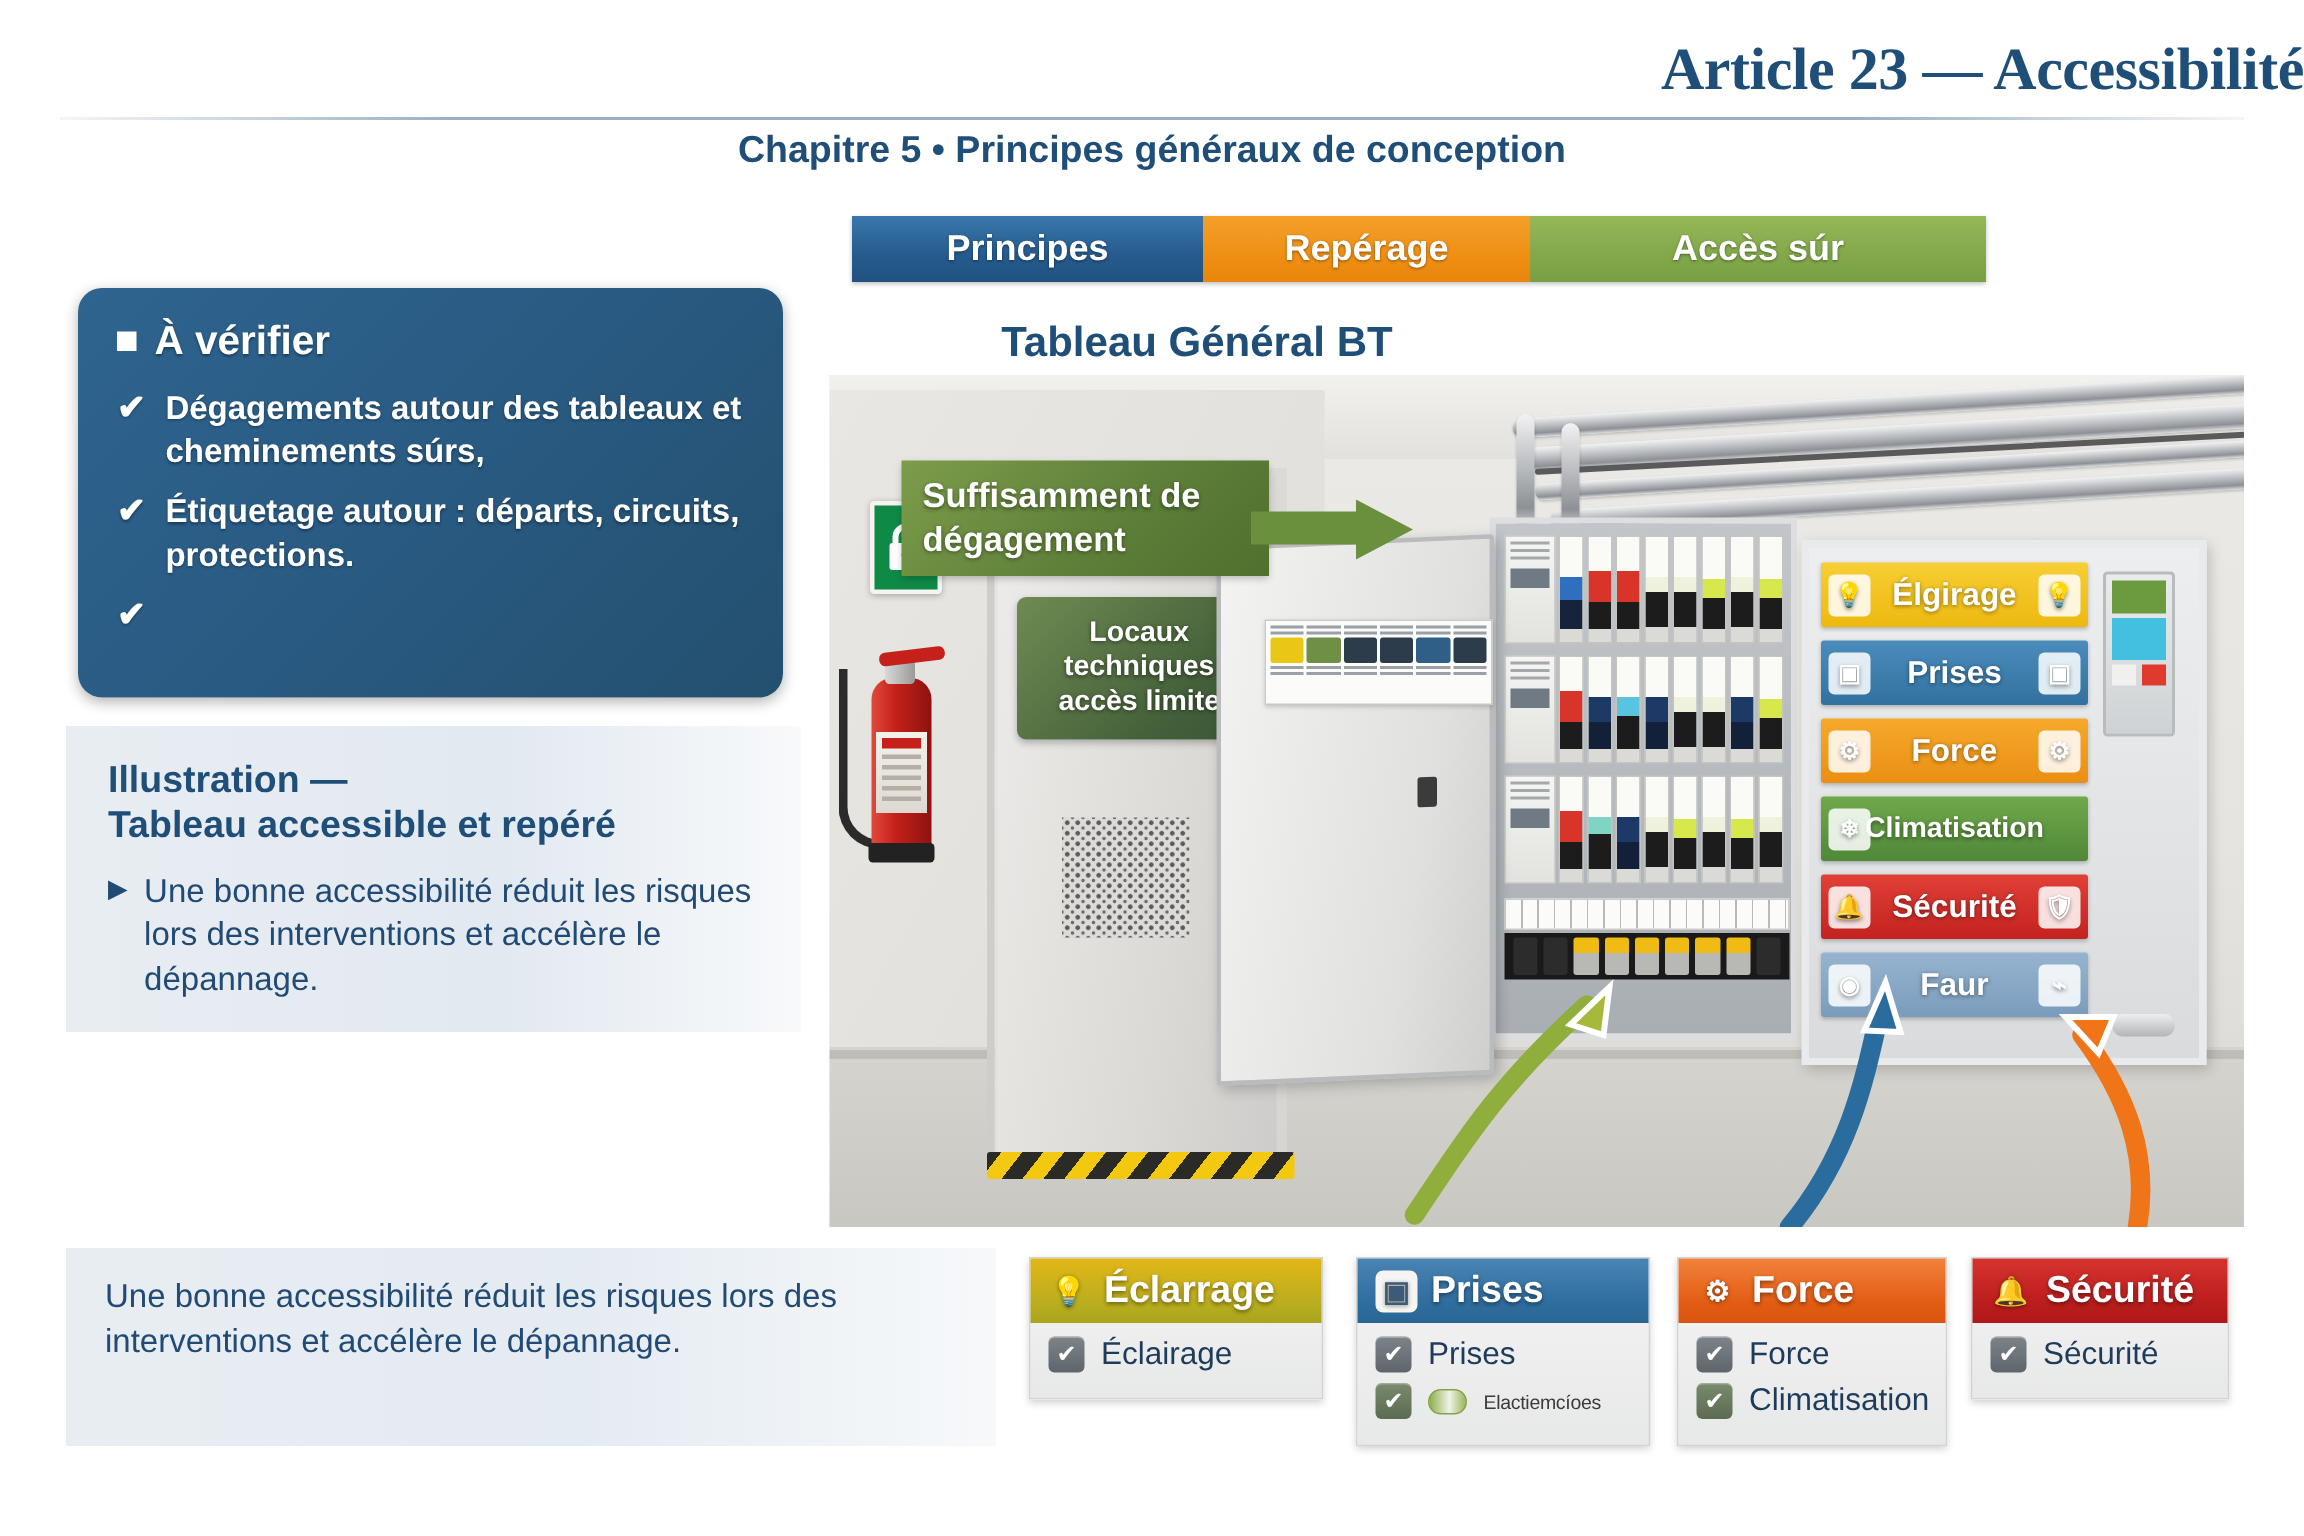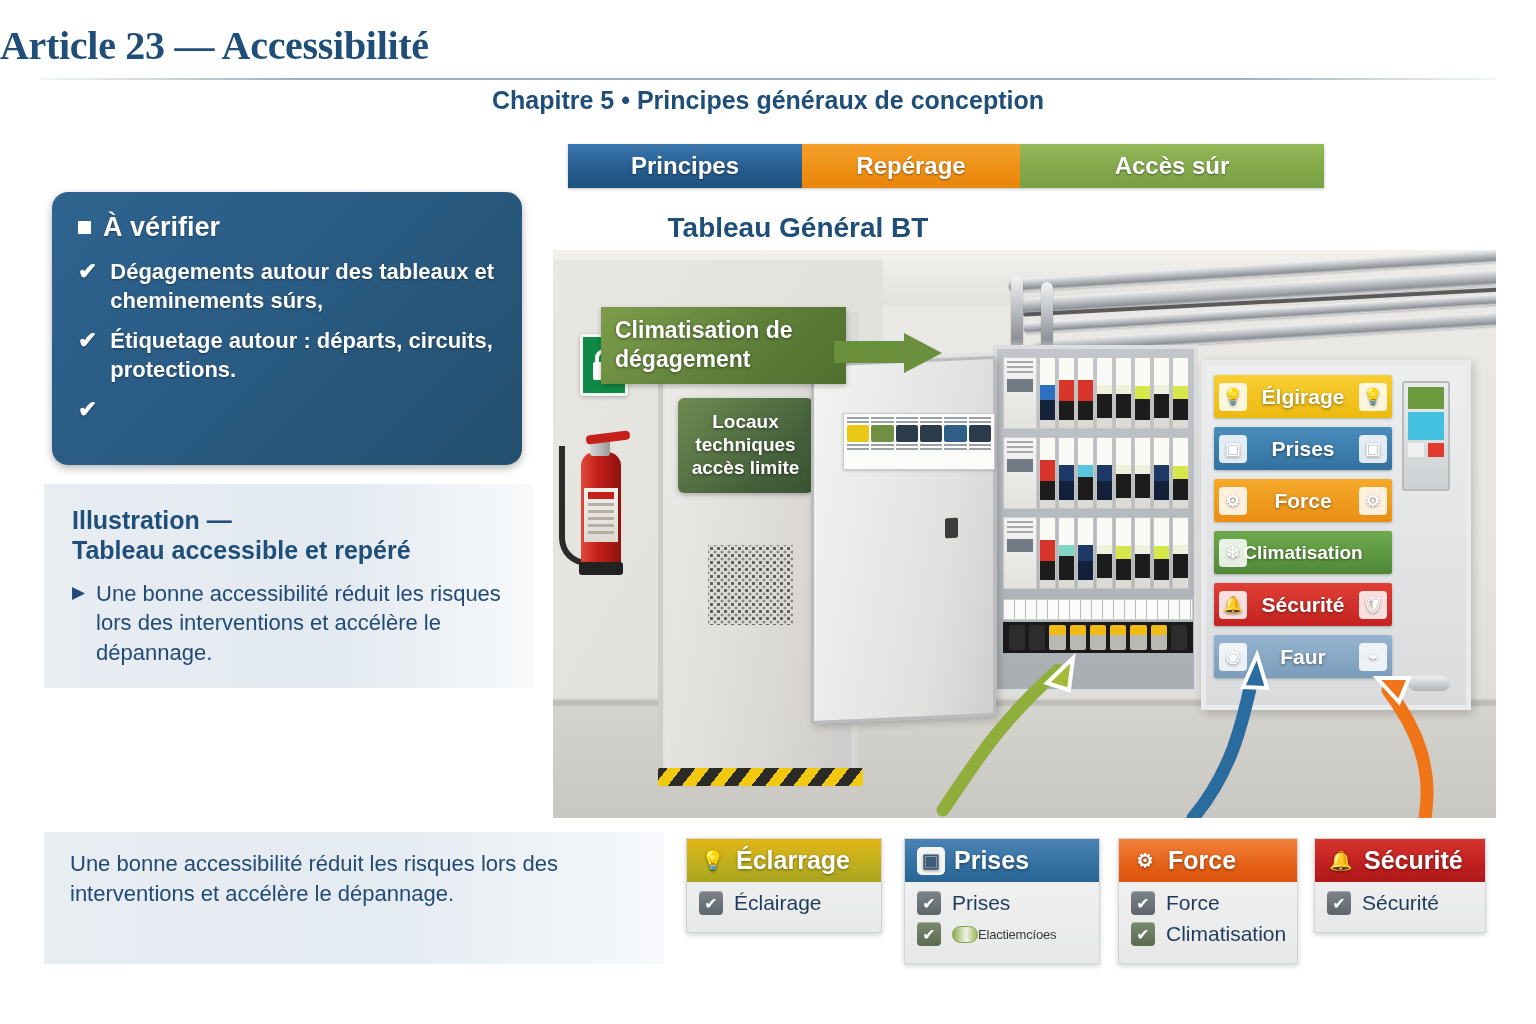--- a/index.html
+++ b/index.html
@@ -7,21 +7,21 @@
   body {
     font-family: "Liberation Sans", sans-serif;
     background: #ffffff;
     position: relative;
     overflow: hidden;
   }
 
   
   .page-title {
     position: absolute; left: 0; top: 22px; width: 1536px;
-    text-align: left;
+    text-align: right;
     font-family: "Liberation Serif", serif;
     font-size: 40px; font-weight: bold;
     color: #1f4e79;
     letter-spacing: -0.3px;
   }
   .title-rule {
     position: absolute; left: 40px; top: 78px; width: 1456px; height: 2px;
     background: linear-gradient(to right, rgba(31,78,121,0.05), rgba(31,78,121,0.45) 18%, rgba(31,78,121,0.45) 82%, rgba(31,78,121,0.05));
   }
   .page-subtitle {
@@ -165,21 +165,21 @@
     position: absolute; left: 112px; top: 66px; width: 186px; height: 460px;
     background: linear-gradient(100deg, #edecea, #dbd9d5 65%, #cecccA);
   }
   .hazard-sign {
     position: absolute; left: 168px; top: 78px; width: 56px; height: 52px;
     background: #f6f6f4; border-radius: 3px;
     display: flex; align-items: center; justify-content: center;
     box-shadow: 0 1px 3px rgba(0,0,0,0.2);
   }
   .door-green-sign {
-    position: absolute; left: 125px; top: 148px; width: 135px; height: 95px;
+    position: absolute; left: 125px; top: 148px; width: 163px; height: 95px;
     background: linear-gradient(135deg, #6f8b52, #44603a 70%, #3a5533);
     border-radius: 6px;
     box-shadow: 0 2px 5px rgba(0,0,0,0.25);
     display: flex; flex-direction: column; align-items: center; justify-content: center;
     color: #fff; font-size: 19px; font-weight: bold; line-height: 1.2;
     text-shadow: 0 1px 3px rgba(0,0,0,0.5);
   }
   .door-vent {
     position: absolute; left: 155px; top: 295px; width: 85px; height: 80px;
     background-image:
@@ -372,21 +372,21 @@
   .cbox {
     width: 24px; height: 24px; flex: none;
     background: linear-gradient(to bottom, #7c8489, #5e666b);
     border-radius: 4px;
     display: flex; align-items: center; justify-content: center;
     color: #fff; font-size: 16px;
     box-shadow: inset 0 1px 0 rgba(255,255,255,0.3);
   }
   .cbox.green { background: linear-gradient(to bottom, #7a8a6d, #5c6b51); }
   .logo-chip {
-    display: flex; align-items: center; gap: 0;
+    display: flex; align-items: center; gap: 11px;
     font-size: 13px; color: #3a3a38; letter-spacing: -0.2px;
   }
   .logo-mark {
     width: 26px; height: 17px; border-radius: 9px;
     background: linear-gradient(to right, #8fae4f, #eef3e6 55%, #9cb75f);
     border: 1px solid #86a246;
   }
   .card-0 { left: 0;   width: 196px; }
   .card-1 { left: 218px; width: 196px; }
   .card-2 { left: 432px; width: 180px; }
@@ -452,21 +452,21 @@
 
   <div class="pipe" style="left:455px; top:14px; width:500px; transform:rotate(-3.5deg);"></div>
   <div class="pipe" style="left:460px; top:34px; width:490px; transform:rotate(-3.5deg); height:16px;"></div>
   <div class="pipe" style="left:470px; top:58px; width:480px; transform:rotate(-3.5deg); height:11px;"></div>
   <div class="pipe" style="left:480px; top:76px; width:470px; transform:rotate(-3.5deg); height:14px;"></div>
   <div class="cable" style="left:470px; top:50px; width:480px; transform:rotate(-3deg);"></div>
   <div class="pipe" style="left:458px; top:26px; width:12px; height:78px; border-radius:6px;"></div>
   <div class="pipe" style="left:488px; top:32px; width:12px; height:72px; border-radius:6px;"></div>
 
   <div class="green-banner">
-    <div>Climatisation de</div>
+    <div>Suffisamment de</div>
     <div>dégagement</div>
   </div>
   <svg class="green-arrow" width="110" height="58" viewBox="0 0 110 58">
     <path d="M0 8 L70 8 L70 0 L108 20 L70 40 L70 30 L0 30 Z" fill="#6a8f3d"></path>
   </svg>
 
   <div class="door-frame"></div>
   <div class="door-leaf"></div>
   <div class="hazard-sign">
     <svg width="42" height="38" viewBox="0 0 42 38">

